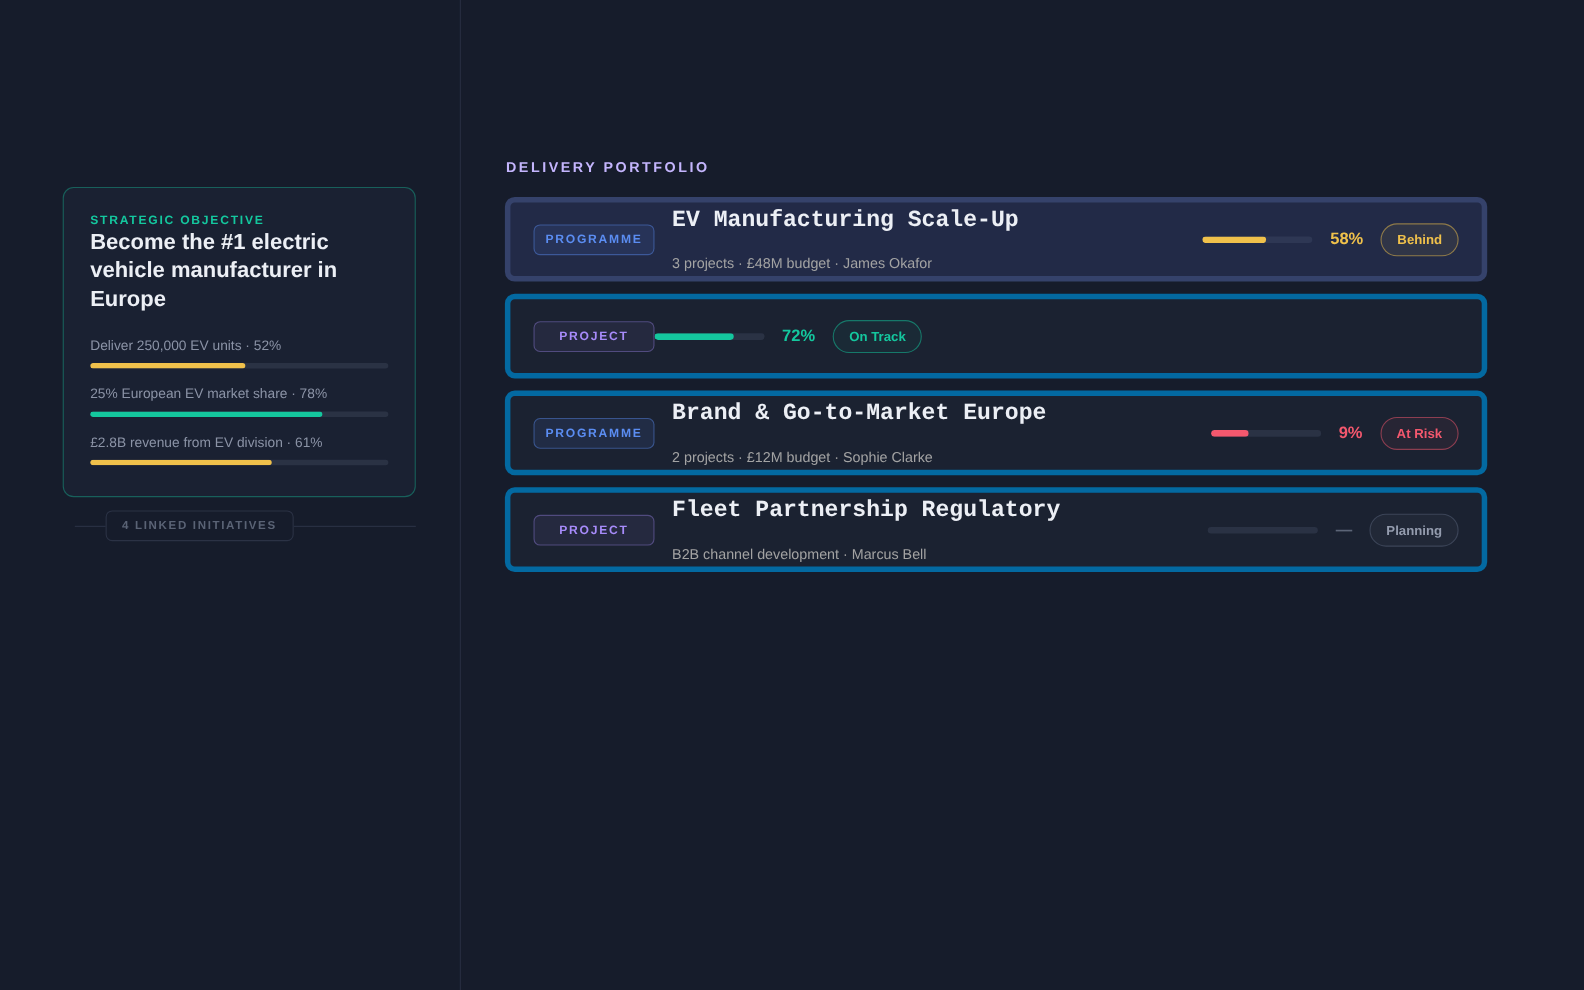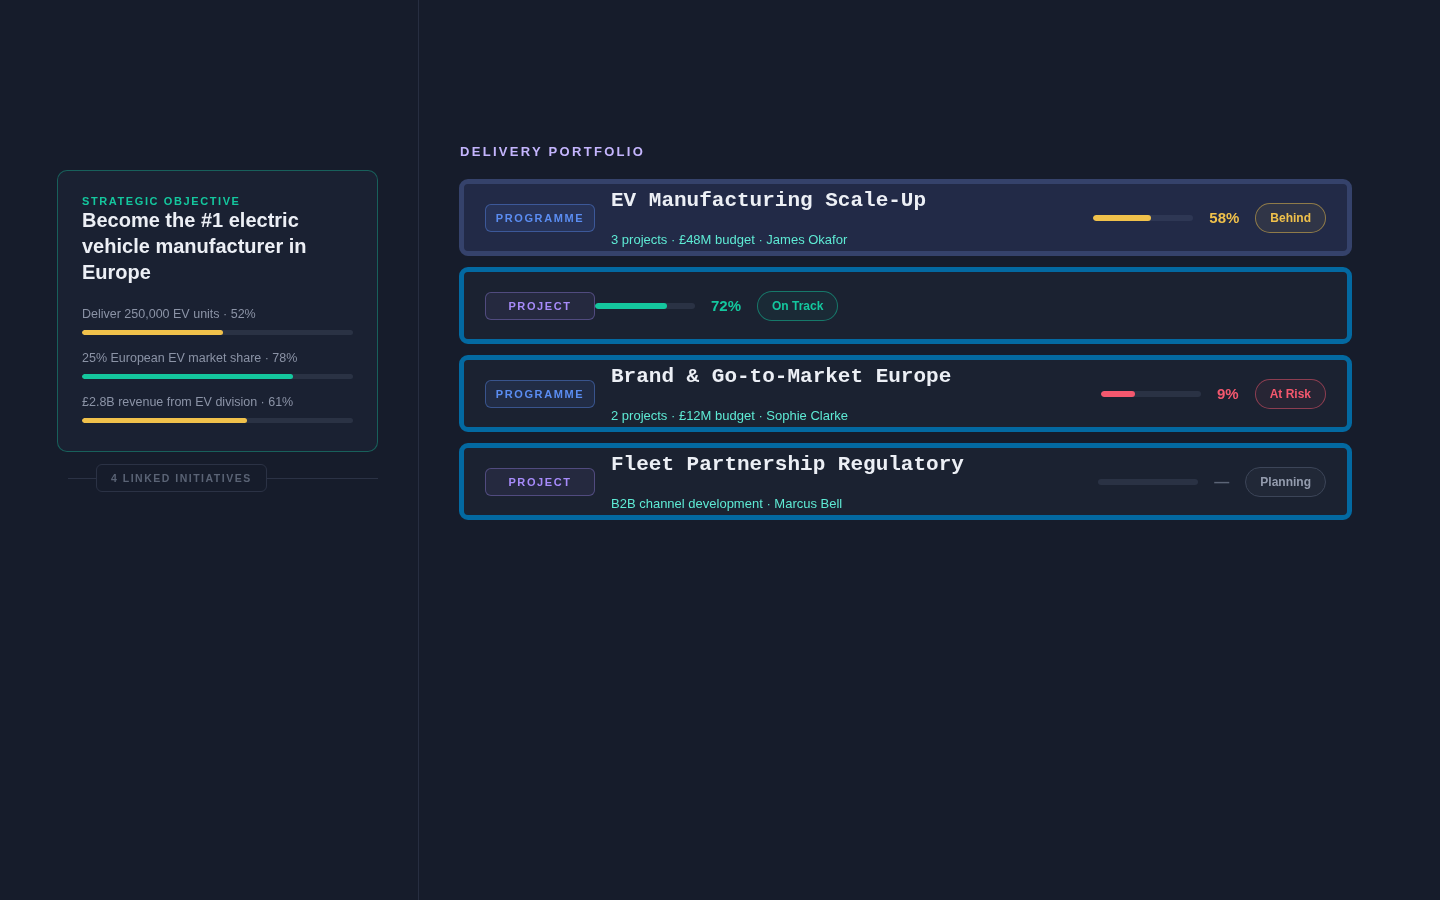--- a/index.html
+++ b/index.html
@@ -111,21 +111,21 @@
     background:rgba(91,141,242,0.10);
     border:1px solid rgba(91,141,242,0.42);
   }
   .type-purple {
     color:#a78bfa;
     background:rgba(167,139,250,0.07);
     border:1px solid rgba(167,139,250,0.35);
   }
   .card-text { margin-left:16px; flex:1; min-width:0; }
   .card-title { font-size:21px; font-weight:bold; color:#eceff5;font-family:Liberation Mono, monospace; }
-  .card-subtitle { font-size:13px; color:#5eead4; margin-top:20px; }
+  .card-subtitle { font-size:13px; color:#a3a3a3; margin-top:20px; }
 
   .progress-group { display:flex; align-items:center; gap:16px;justify-content:space-between; }
   .progress-track {
     width:100px;
     height:6px;
     border-radius:3px;
     background:#2a3244;
     overflow:hidden;
   }
   .card.highlighted .progress-track { background:#2e3754; }

